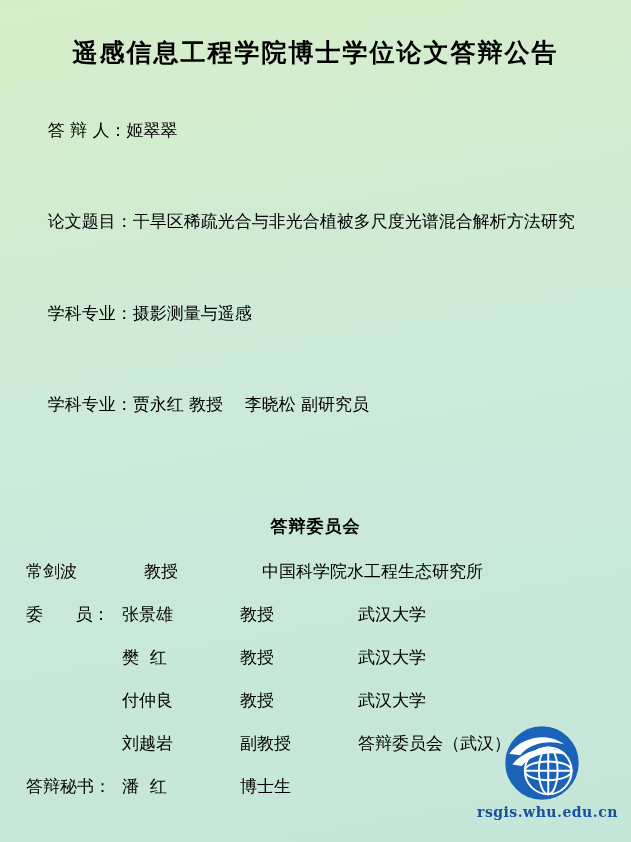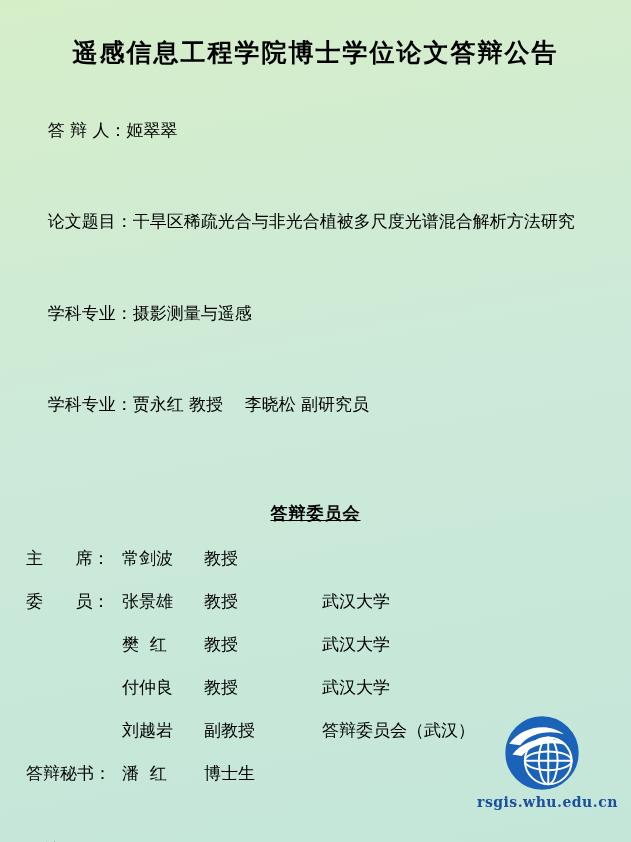--- a/index.html
+++ b/index.html
@@ -38,23 +38,22 @@
     line-height: 1.4;
     white-space: pre;
   }
   .field .label {
     letter-spacing: 0px;
   }
   .committee-heading {
     text-align: center;
     font-size: 17px;
     font-weight: bold;
-    margin: 41px 0 22px 0;
+    margin: 54px 0 22px 0;
     letter-spacing: 1px;
-    text-decoration: underline;
   }
   .row {
     font-size: 17px;
     color: #000;
     margin: 0 0 0 26px;
     padding-bottom: 20px;
     white-space: pre;
     display: flex;
   }
   .row .c-role {
@@ -64,40 +63,41 @@
   }
   .row .c-name {
     width: 82px;
     display: inline-block;
     white-space: pre;
   }
   .row .c-rank {
     width: 118px;
     display: inline-block;
     white-space: pre;
+    margin-left: 36px;
   }
   .row .c-org {
     display: inline-block;
     white-space: pre;
   }
   .row.indent .c-role {
     width: 96px;
   }
   .spacer-big { height: 34px; }
   .meta {
     font-size: 17px;
     color: #000;
     margin: 0 0 0 26px;
     padding-bottom: 18px;
     white-space: pre;
   }
   .logo-wrap {
     position: absolute;
     right: 24px;
-    bottom: 32px;
+    bottom: 22px;
     width: 130px;
     text-align: center;
   }
   .logo-circle {
     width: 78px;
     height: 78px;
     margin: 0 auto;
     display: block;
   }
   .logo-text {
@@ -128,21 +128,21 @@
     <span class="label">学科专业：</span><span>摄影测量与遥感</span>
   </div>
 
   <div class="field">
     <span class="label">学科专业：</span><span>贾永红 教授    李晓松 副研究员</span>
   </div>
 
   <div class="committee-heading">答辩委员会</div>
 
   <div class="row">
-    <span class="c-role">主      席：</span><span class="c-name">常剑波</span><span class="c-rank">教授</span>
+    <span class="c-name">常剑波</span><span class="c-rank">教授</span><span class="c-org">中国科学院水工程生态研究所</span>
   </div>
 
   <div class="row">
     <span class="c-role">委      员：</span><span class="c-name">张景雄</span><span class="c-rank">教授</span><span class="c-org">武汉大学</span>
   </div>
 
   <div class="row indent">
     <span class="c-role"></span><span class="c-name">樊  红</span><span class="c-rank">教授</span><span class="c-org">武汉大学</span>
   </div>
 

